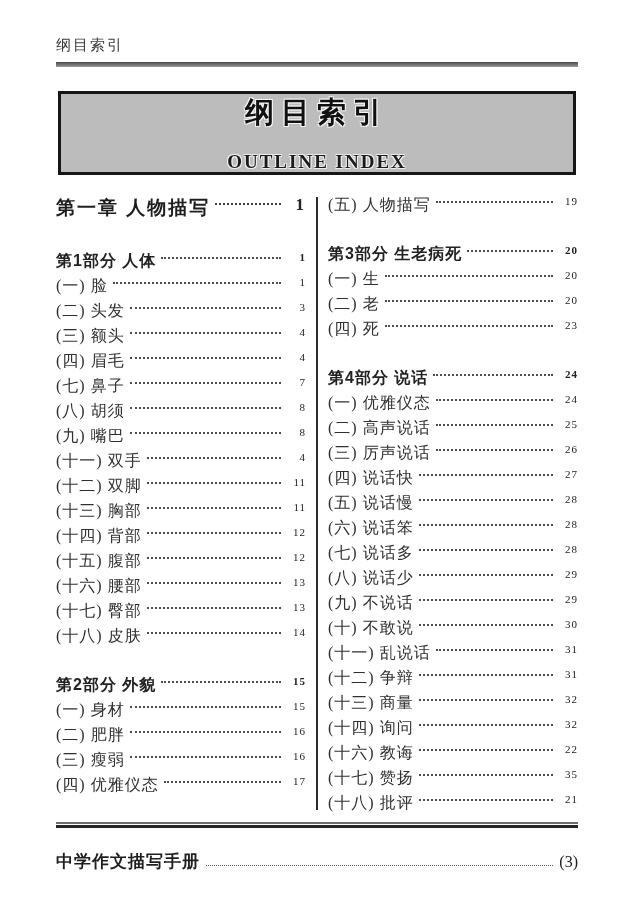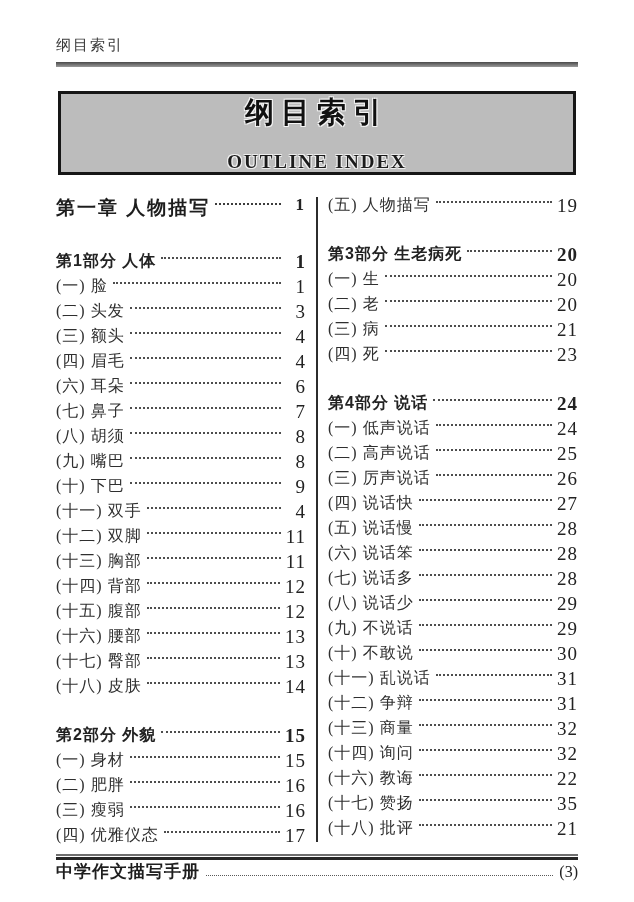--- a/index.html
+++ b/index.html
@@ -52,28 +52,28 @@
   .toc-row.section { height: 25px; margin-top: 24px; font-size: 16px; font-weight: bold;
     letter-spacing: 1px; font-family: "Liberation Sans", "DejaVu Sans", sans-serif; color: #222; }
   .toc-row.item { font-size: 16px; color: #2f2f2f; letter-spacing: 1px; }
 
   .entry-label { white-space: nowrap; }
   .leader { flex: 1 1 auto; min-width: 8px; height: 0.52em;
     border-bottom: 2px dotted #4d4d4d; margin: 0 5px; }
   .toc-row.chapter .leader { border-bottom: 2.5px dotted #3c3c3c; }
   .entry-page {
     font-family: "Liberation Serif", "DejaVu Serif", serif;
-    font-size: 19px; color: #222; min-width: 20px; text-align: right; white-space: nowrap;
+    font-size: 11px; color: #222; min-width: 20px; text-align: right; white-space: nowrap;
   }
   .toc-row.chapter .entry-page { font-size: 17px; }
 
   
   .footer { margin-top: 4px; }
   .footer-rule { height: 6px; border-top: 2px solid #6e6e6e; border-bottom: 3px solid #262626; }
-  .footer-row { display: flex; align-items: center; padding-top: 0; }
+  .footer-row { display: flex; align-items: center; padding-top: 22px; }
   .footer-title {
     font-family: "Liberation Sans", "DejaVu Sans", sans-serif;
     font-size: 17px; font-weight: bold; color: #1e1e1e; letter-spacing: 1px; white-space: nowrap;
   }
   .footer-leader { flex: 1 1 auto; height: 0.5em; border-bottom: 1.5px dotted #5a5a5a; margin: 0 6px; }
   .footer-page { font-family: "Liberation Serif", "DejaVu Serif", serif; font-size: 16px; color: #222; white-space: nowrap; }
 </style>
 </head>
 <body>
 
@@ -115,43 +115,33 @@
     <span class="entry-label">(三) 额头</span>
     <span class="leader"></span>
     <span class="entry-page">4</span>
   </div>
         <div class="toc-row item">
     <span class="entry-label">(四) 眉毛</span>
     <span class="leader"></span>
     <span class="entry-page">4</span>
   </div>
         <div class="toc-row item">
-    <span class="entry-label">(六) 耳朵</span>
-    <span class="leader"></span>
-    <span class="entry-page">6</span>
-  </div>
-        <div class="toc-row item">
     <span class="entry-label">(七) 鼻子</span>
     <span class="leader"></span>
     <span class="entry-page">7</span>
   </div>
         <div class="toc-row item">
     <span class="entry-label">(八) 胡须</span>
     <span class="leader"></span>
     <span class="entry-page">8</span>
   </div>
         <div class="toc-row item">
     <span class="entry-label">(九) 嘴巴</span>
     <span class="leader"></span>
     <span class="entry-page">8</span>
-  </div>
-        <div class="toc-row item">
-    <span class="entry-label">(十) 下巴</span>
-    <span class="leader"></span>
-    <span class="entry-page">9</span>
   </div>
         <div class="toc-row item">
     <span class="entry-label">(十一) 双手</span>
     <span class="leader"></span>
     <span class="entry-page">4</span>
   </div>
         <div class="toc-row item">
     <span class="entry-label">(十二) 双脚</span>
     <span class="leader"></span>
     <span class="entry-page">11</span>
@@ -228,36 +218,31 @@
     <span class="entry-label">(一) 生</span>
     <span class="leader"></span>
     <span class="entry-page">20</span>
   </div>
         <div class="toc-row item">
     <span class="entry-label">(二) 老</span>
     <span class="leader"></span>
     <span class="entry-page">20</span>
   </div>
         <div class="toc-row item">
-    <span class="entry-label">(三) 病</span>
-    <span class="leader"></span>
-    <span class="entry-page">21</span>
-  </div>
-        <div class="toc-row item">
     <span class="entry-label">(四) 死</span>
     <span class="leader"></span>
     <span class="entry-page">23</span>
   </div>
         <div class="toc-row section">
     <span class="entry-label">第4部分 说话</span>
     <span class="leader"></span>
     <span class="entry-page">24</span>
   </div>
         <div class="toc-row item">
-    <span class="entry-label">(一) 低声说话</span>
+    <span class="entry-label">(一) 优雅仪态</span>
     <span class="leader"></span>
     <span class="entry-page">24</span>
   </div>
         <div class="toc-row item">
     <span class="entry-label">(二) 高声说话</span>
     <span class="leader"></span>
     <span class="entry-page">25</span>
   </div>
         <div class="toc-row item">
     <span class="entry-label">(三) 厉声说话</span>

